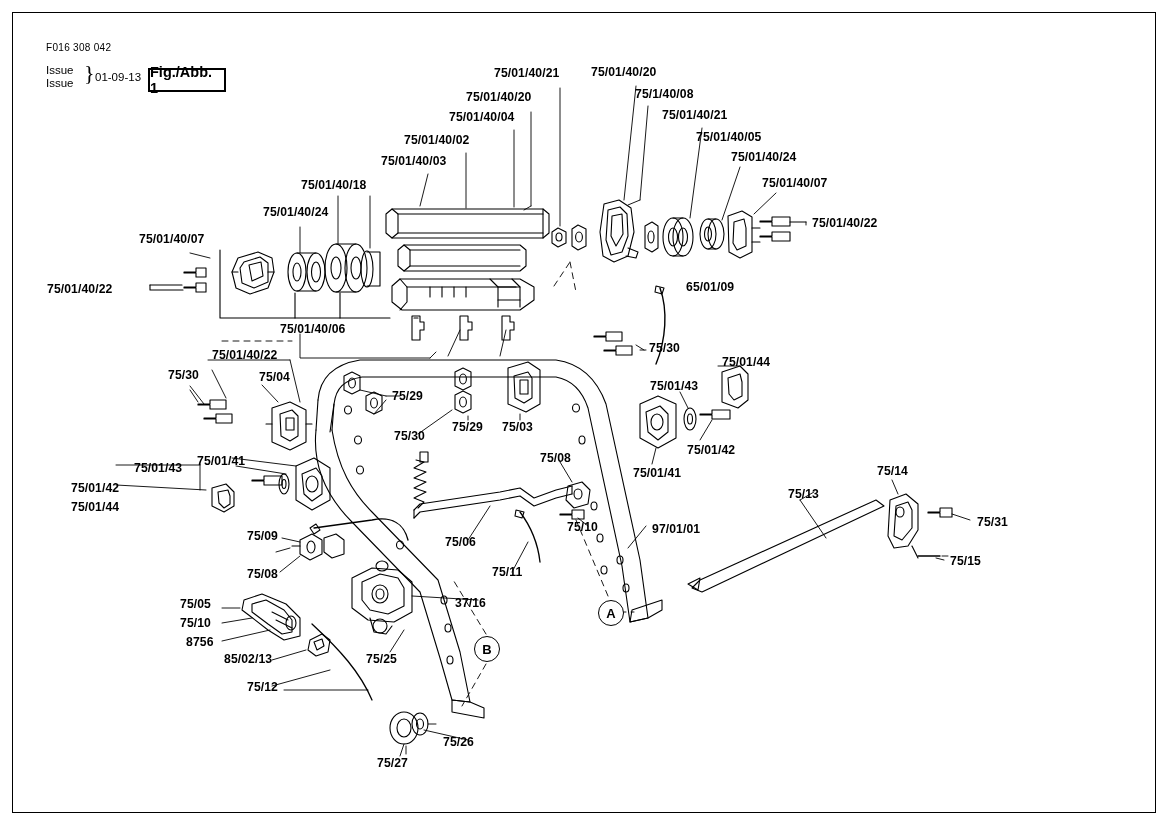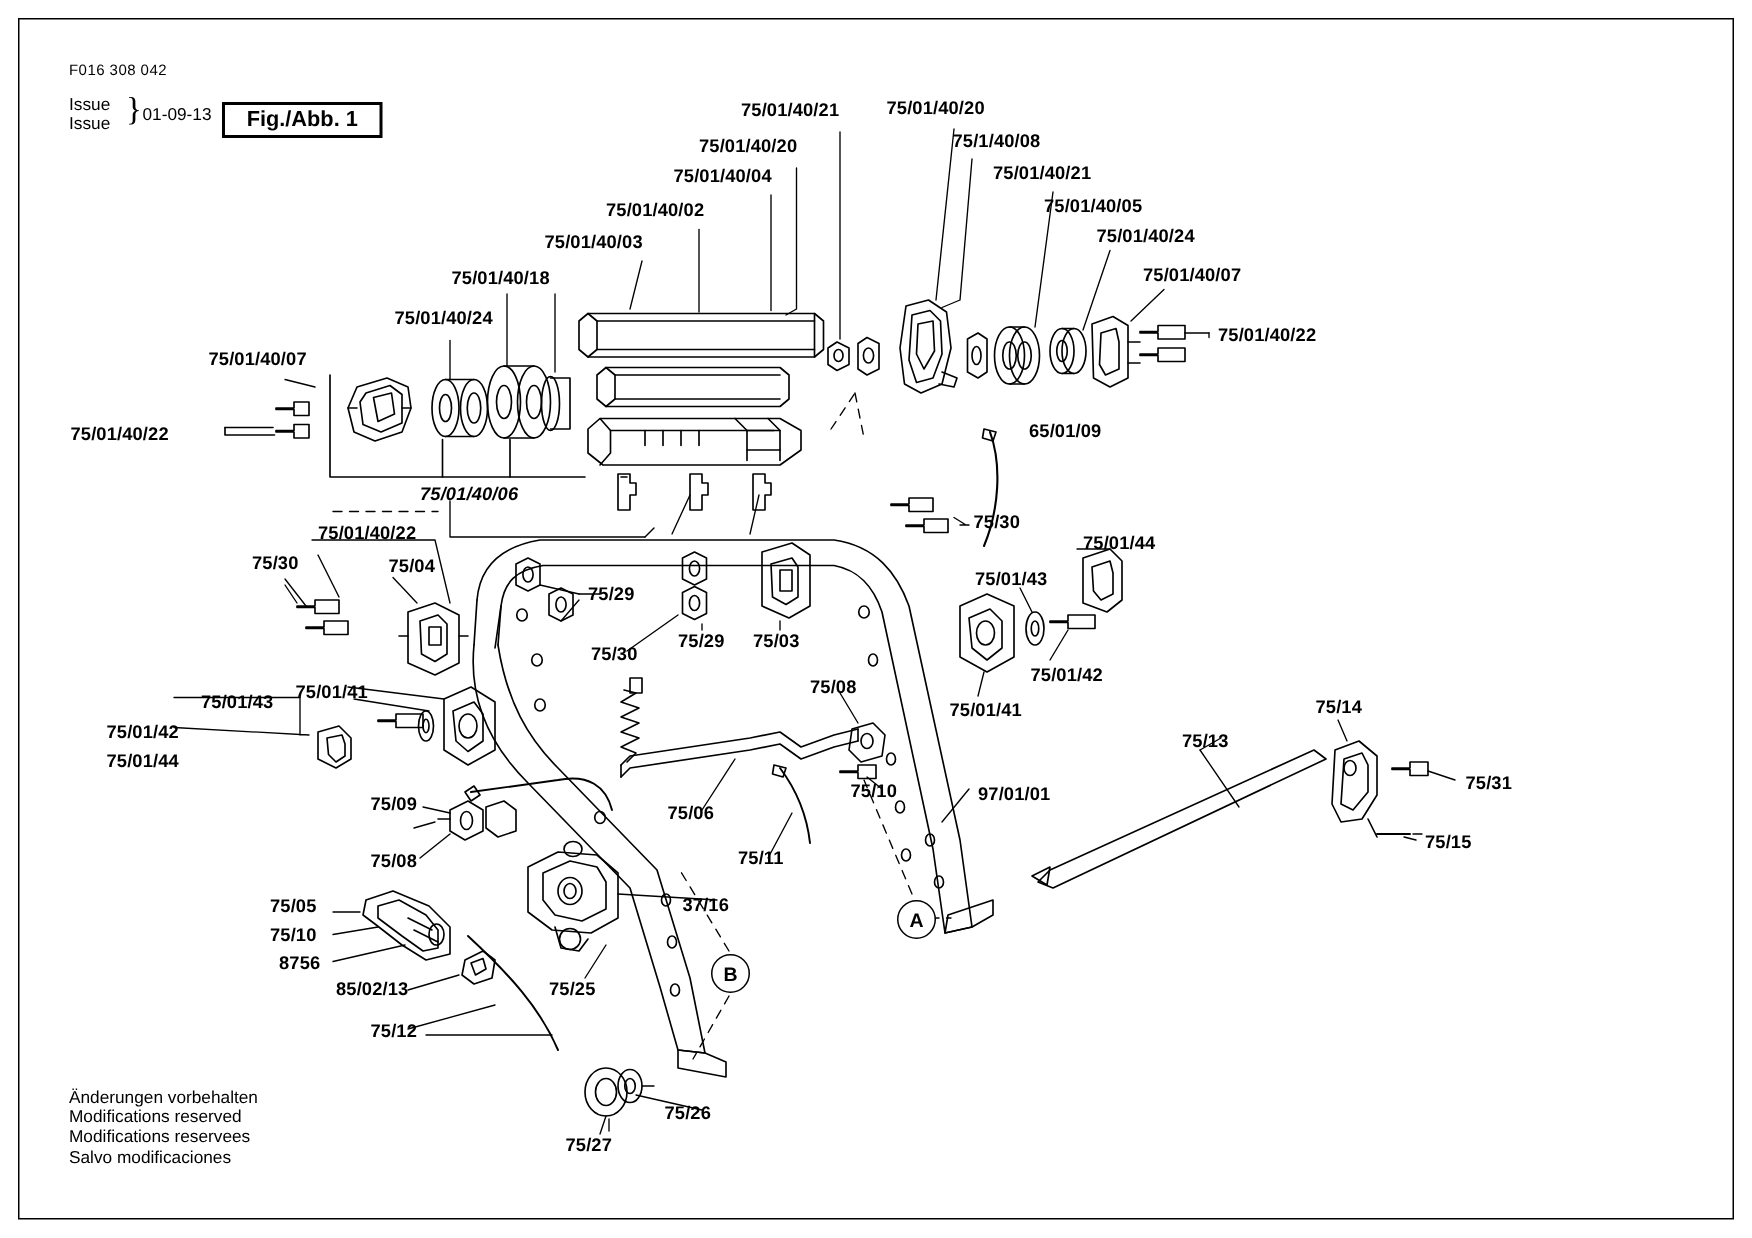--- a/index.html
+++ b/index.html
@@ -55,21 +55,21 @@
     position: absolute;
     left: 95px;
     top: 71px;
     font-size: 11.5px;
     color: #000;
   }
   .figbox {
     position: absolute;
     left: 148px;
     top: 68px;
-    width: 107px;
+    width: 78px;
     height: 24px;
     border: 2px solid #000;
     box-sizing: border-box;
     display: flex;
     align-items: center;
     justify-content: center;
     font-size: 14.5px;
     font-weight: bold;
     color: #000;
   }
@@ -429,28 +429,28 @@
 
   <div class="lbl" style="left:494px; top:66px;">75/01/40/21</div>
   <div class="lbl" style="left:591px; top:65px;">75/01/40/20</div>
   <div class="lbl" style="left:635px; top:87px;">75/1/40/08</div>
   <div class="lbl" style="left:466px; top:90px;">75/01/40/20</div>
   <div class="lbl" style="left:662px; top:108px;">75/01/40/21</div>
   <div class="lbl" style="left:449px; top:110px;">75/01/40/04</div>
   <div class="lbl" style="left:696px; top:130px;">75/01/40/05</div>
   <div class="lbl" style="left:404px; top:133px;">75/01/40/02</div>
   <div class="lbl" style="left:731px; top:150px;">75/01/40/24</div>
-  <div class="lbl" style="left:363px; top:154px;text-align:right;">75/01/40/03</div>
+  <div class="lbl" style="left:381px; top:154px;text-align:right;">75/01/40/03</div>
   <div class="lbl" style="left:762px; top:176px;">75/01/40/07</div>
   <div class="lbl" style="left:301px; top:178px;">75/01/40/18</div>
   <div class="lbl" style="left:812px; top:216px;">75/01/40/22</div>
   <div class="lbl" style="left:263px; top:205px;">75/01/40/24</div>
   <div class="lbl" style="left:139px; top:232px;">75/01/40/07</div>
   <div class="lbl" style="left:47px; top:282px;">75/01/40/22</div>
-  <div class="lbl" style="left:280px; top:322px;font-style:italic;">75/01/40/06</div>
+  <div class="lbl" style="left:280px; top:322px;">75/01/40/06</div>
   <div class="lbl" style="left:686px; top:280px;">65/01/09</div>
   <div class="lbl" style="left:649px; top:341px;">75/30</div>
   <div class="lbl" style="left:722px; top:355px;">75/01/44</div>
   <div class="lbl" style="left:212px; top:348px;">75/01/40/22</div>
   <div class="lbl" style="left:168px; top:368px;">75/30</div>
   <div class="lbl" style="left:259px; top:370px;">75/04</div>
   <div class="lbl" style="left:650px; top:379px;">75/01/43</div>
   <div class="lbl" style="left:392px; top:389px;">75/29</div>
   <div class="lbl" style="left:452px; top:420px;">75/29</div>
   <div class="lbl" style="left:502px; top:420px;">75/03</div>
@@ -475,20 +475,14 @@
   <div class="lbl" style="left:455px; top:596px;">37/16</div>
   <div class="lbl" style="left:180px; top:597px;">75/05</div>
   <div class="lbl" style="left:180px; top:616px;">75/10</div>
   <div class="lbl" style="left:186px; top:635px;">8756</div>
   <div class="lbl" style="left:224px; top:652px;">85/02/13</div>
   <div class="lbl" style="left:366px; top:652px;">75/25</div>
   <div class="lbl" style="left:247px; top:680px;">75/12</div>
   <div class="lbl" style="left:443px; top:735px;">75/26</div>
   <div class="lbl" style="left:377px; top:756px;">75/27</div>
 
-  <div class="footer">
-    <div>Änderungen vorbehalten</div>
-    <div>Modifications reserved</div>
-    <div>Modifications reservees</div>
-    <div>Salvo modificaciones</div>
-  </div>
 
 </div>
 
 </body></html>

